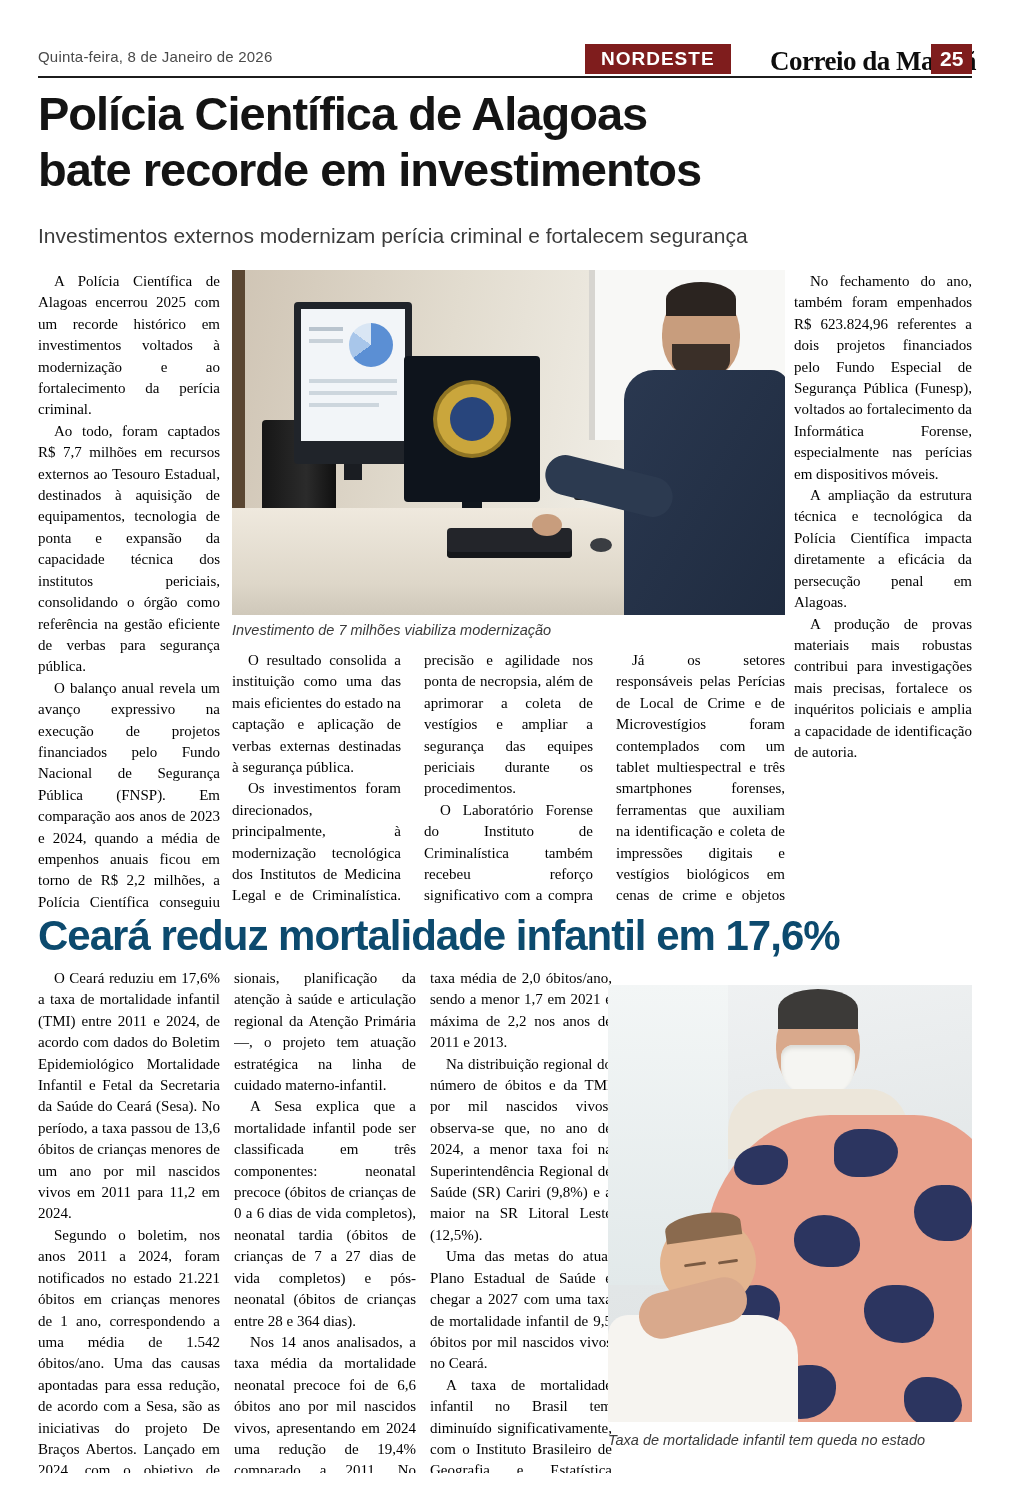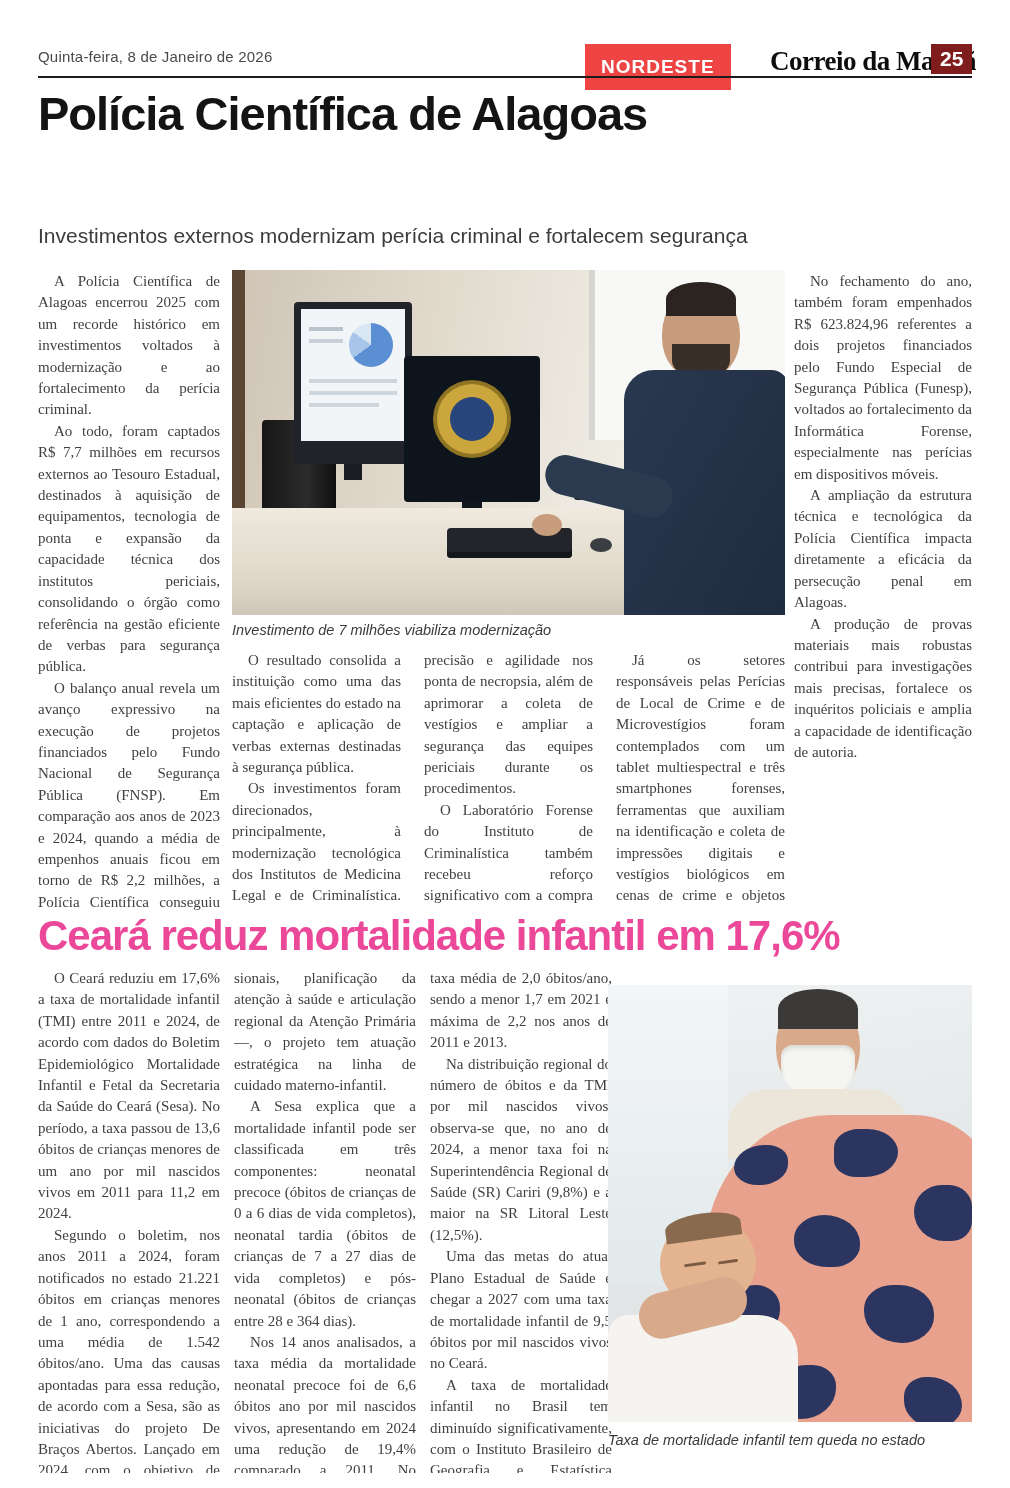--- a/index.html
+++ b/index.html
@@ -2,39 +2,39 @@
 <html><head>
 <meta charset="utf-8">
 <style>
   html,body{margin:0;padding:0;background:#e9e9e9;}
   .page{position:relative;width:1010px;height:1488px;background:#ffffff;overflow:hidden;
         font-family:"Liberation Sans",sans-serif;color:#161616;}
   .abs{position:absolute;}
 
   
   .date{left:38px;top:48px;font-size:15px;color:#4a4a4a;letter-spacing:.2px;}
-  .section-box{left:585px;top:44px;background:#ef4444;color:#fff;font-weight:bold;
-               font-size:19px;padding:12px 16px;letter-spacing:1px;}
+  .section-box{left:585px;top:44px;background:#7f1d1d;color:#fff;font-weight:bold;
+               font-size:19px;padding:4px 16px;letter-spacing:1px;}
   .masthead{left:770px;top:46px;font-family:"Liberation Serif",serif;font-weight:bold;
             font-size:27px;color:#0d0d0d;letter-spacing:-.5px;}
   .pagenum{left:931px;top:44px;background:#7f1d1d;color:#fff;font-weight:bold;
            font-size:21px;padding:3px 9px;}
   .header-rule{left:38px;top:76px;width:934px;height:2px;background:#1c1c1c;}
 
   
   .h1{left:38px;top:86px;width:940px;font-size:47px;font-weight:bold;line-height:56px;
       letter-spacing:-1px;color:#141414;}
   .subhead{left:38px;top:224px;width:940px;font-size:21px;color:#3c3c3c;}
   .credit{font-size:17px;color:#3f3f3f;text-align:right;margin-top:48px;}
   .h2{left:38px;top:912px;width:960px;font-size:42px;font-weight:bold;letter-spacing:-1px;
-      white-space:nowrap;color:#ec4899;}
+      white-space:nowrap;color:#0c4a6e;}
 
   
   .col{overflow:hidden;font-family:"Liberation Serif",serif;font-size:15px;
-       line-height:21.4px;text-align:justify;color:#404040;}
+       line-height:21.4px;text-align:justify;color:#000000;}
   .para{margin:0;text-indent:16px;}
   .para.cont{text-indent:0;}
   .cols-row{display:flex;gap:23px;}
   .cols-row .col{flex:1;}
 
   .caption{font-size:14.5px;font-style:italic;font-weight:normal;color:#3a3a3a;}
 
   
   .photo1{left:232px;top:270px;width:553px;height:345px;overflow:hidden;
           background:linear-gradient(100deg,#cfc4b4 0%,#e2dccf 38%,#efece4 68%,#f7f5f1 100%);}
@@ -49,20 +49,21 @@
 <div class="page">
 
   <div class="abs date">Quinta-feira, 8 de Janeiro de 2026</div>
   <div class="abs section-box">NORDESTE</div>
   <div class="abs masthead">Correio da Manhã</div>
   <div class="abs pagenum">25</div>
   <div class="abs header-rule"></div>
 
   <h1 class="abs h1" style="margin:0;">
     <span style="display:block;">Polícia Científica de Alagoas</span>
+    <span style="display:block;">bate recorde em investimentos</span>
   </h1>
   <div class="abs subhead">Investimentos externos modernizam perícia criminal e fortalecem segurança</div>
   <div class="abs credit" style="left:585px;top:254px;width:200px;">Ascom/Polícia Civil</div>
 
   <div class="abs col" style="left:38px;top:271px;width:182px;height:640px;">
       <p class="para">A Polícia Científica de Alagoas encerrou 2025 com um recorde histórico em investimentos voltados à modernização e ao fortalecimento da perícia criminal.</p>
       <p class="para">Ao todo, foram captados R$ 7,7 milhões em recursos externos ao Tesouro Estadual, destinados à aquisição de equipamentos, tecnologia de ponta e expansão da capacidade técnica dos institutos periciais, consolidando o órgão como referência na gestão eficiente de verbas para segurança pública.</p>
       <p class="para">O balanço anual revela um avanço expressivo na execução de projetos financiados pelo Fundo Nacional de Segurança Pública (FNSP). Em comparação aos anos de 2023 e 2024, quando a média de empenhos anuais ficou em torno de R$ 2,2 milhões, a Polícia Científica conseguiu dobrar esse desempenho em 2025, alcançando R$ 4,4 milhões em recursos empenhados apenas junto ao fundo federal.</p>
     </div>
 

